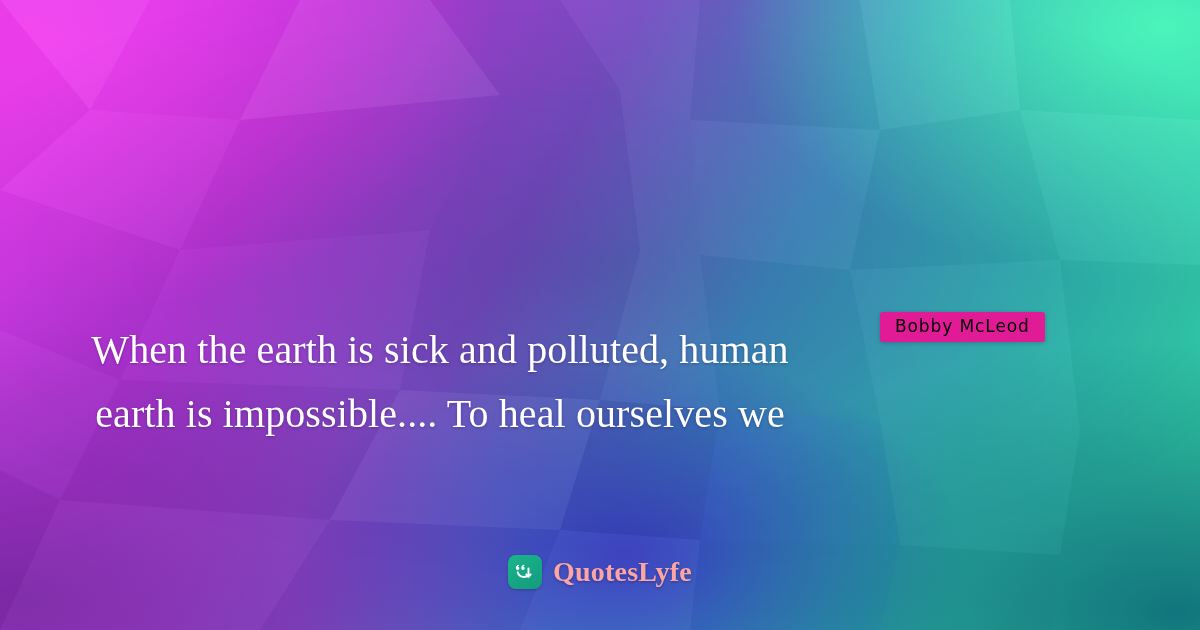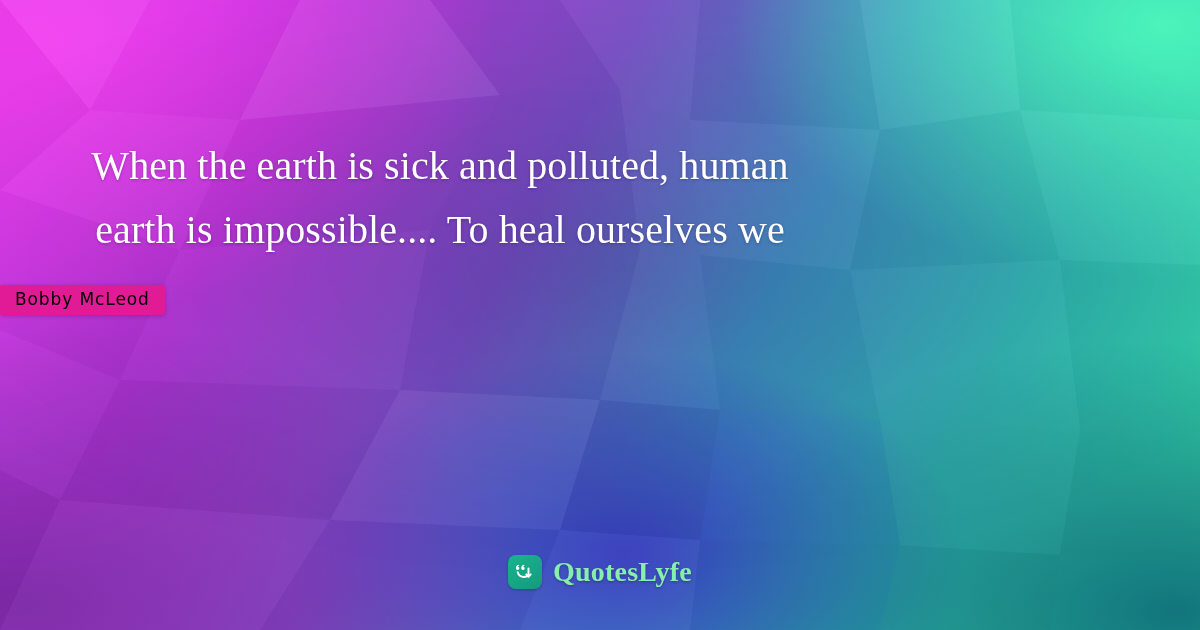--- a/index.html
+++ b/index.html
@@ -34,22 +34,22 @@
 
   
   #bg-shade {
     position:absolute; inset:0;
     background:radial-gradient(ellipse 75% 62% at 50% 42%, rgba(20,10,60,0.16) 0%, rgba(20,10,60,0.05) 55%, rgba(0,0,0,0) 80%);
   }
 
   
   #content {
     position:absolute; inset:0;
-    display:flex; flex-direction:column;
-    align-items:flex-start;
+    display:flex; flex-direction:row;
+    align-items:center;
   }
 
   #quote-text {
     width:880px;
     margin-top:134px;
     text-align:center;
     color:#ffffff;
     font-size:40px;
     line-height:64px;
     font-weight:400;
@@ -84,21 +84,21 @@
   #logo-mark {
     width:34px; height:34px;
     border-radius:8px;
     background:linear-gradient(150deg,#17b08a 0%,#11a徒87 1%,#17a886 100%);
     background:linear-gradient(150deg,#19b48d 0%,#139b7e 100%);
     display:flex; align-items:center; justify-content:center;
     box-shadow:0 1px 3px rgba(0,0,0,0.22);
   }
   #logo-mark svg { display:block; }
   #logo-word {
-    color:#86efac;
+    color:#fca5a5;
     font-family:"Liberation Serif", serif;
     font-size:28px;
     font-weight:700;
     letter-spacing:0.2px;
     text-shadow:0 1px 3px rgba(20,10,50,0.35);
   }
 </style>
 </head>
 <body>
 

